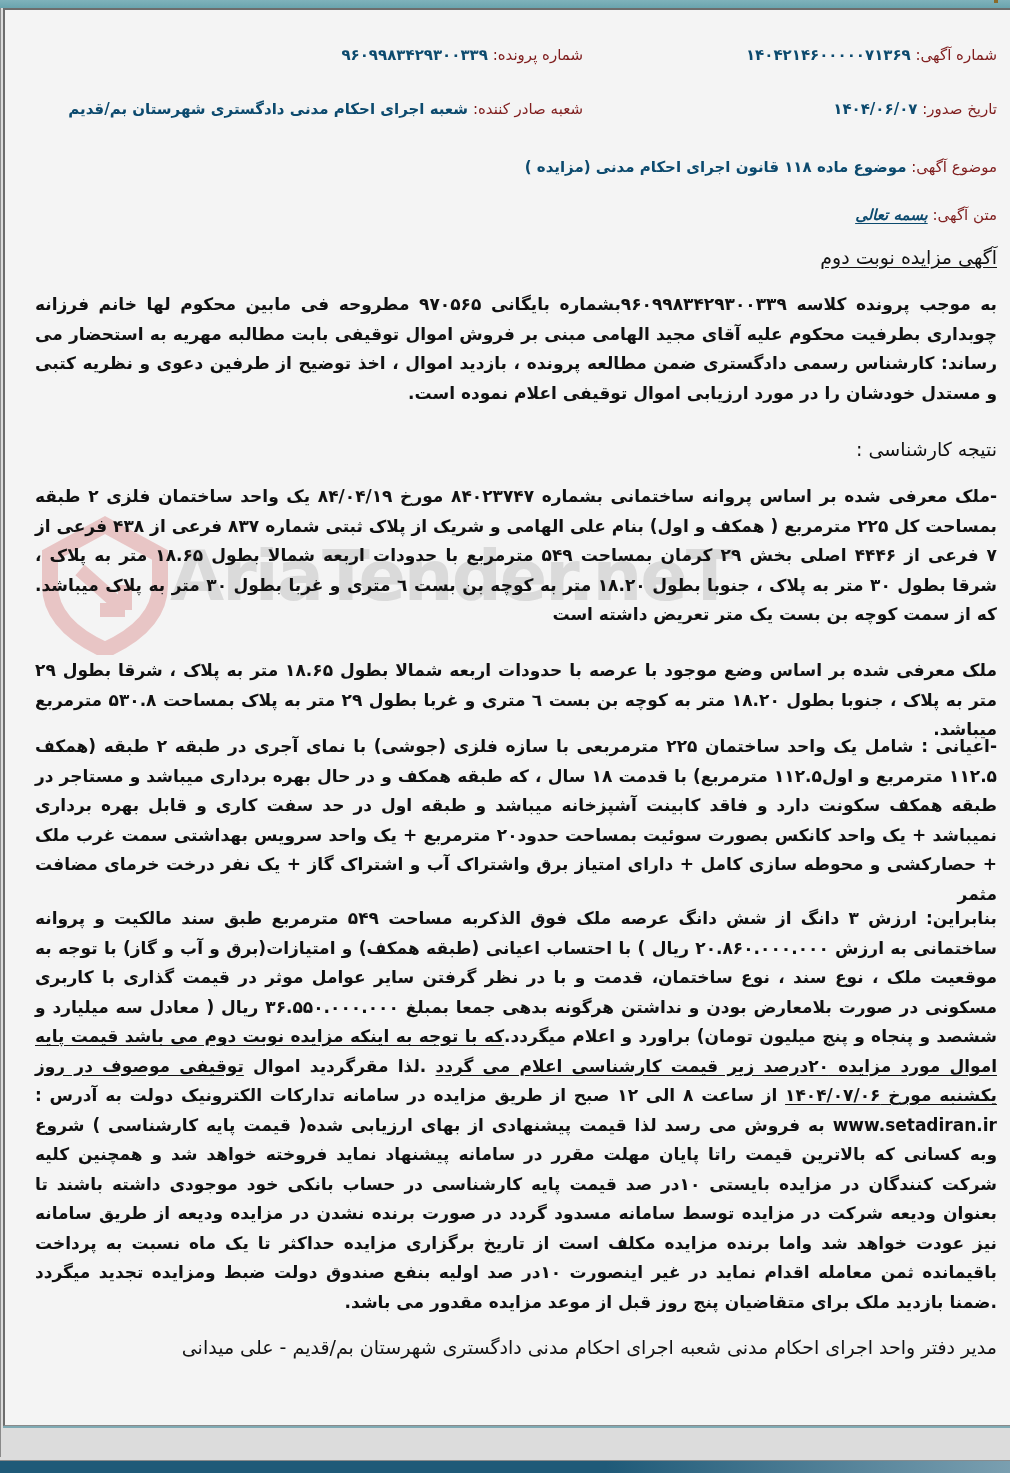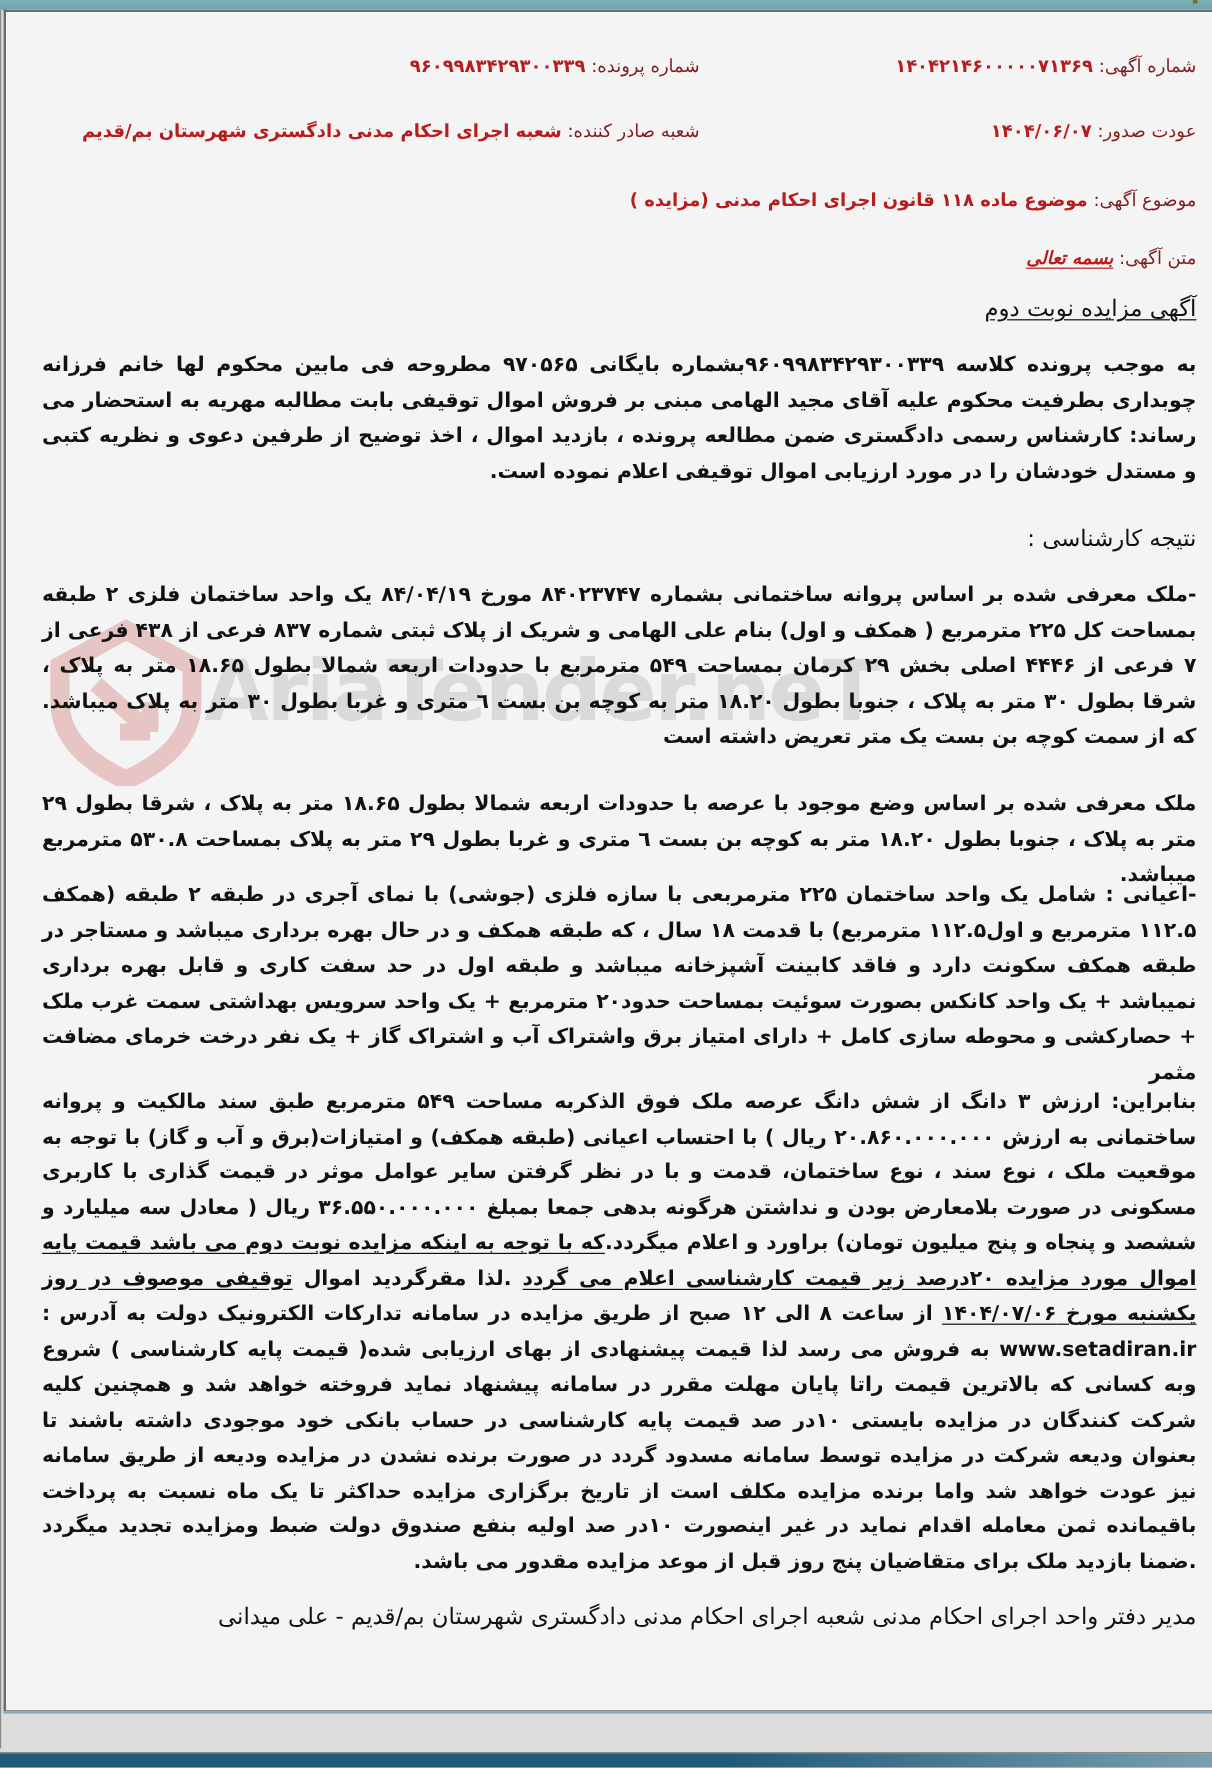--- a/index.html
+++ b/index.html
@@ -38,21 +38,21 @@
       position: absolute; left: 30px; top: 0; width: 962px;
       direction: rtl; text-align: right;
       font-family: "DejaVu Sans", sans-serif;
       color: #111;
     }
     .meta-row {
       position: absolute; height: 24px; white-space: nowrap;
       font-size: 15px;
     }
     .lbl { color: #7f1d1d; font-weight: normal; }
-    .val { color: #b91c1c; font-weight: bold; }
+    .val { color: #0c4a6e; font-weight: bold; }
     .para {
       position: absolute; left: 0; width: 962px;
       font-size: 17px; font-weight: bold; line-height: 29.5px;
       text-align: justify; text-align-last: right;
     }
     .single { position: absolute; white-space: nowrap; font-weight: normal; font-size: 19px; }
     u { text-decoration: underline; text-underline-offset: 3px; }
     .watermark {
       position: absolute; left: 35px; top: 505px; width: 520px; height: 140px;
       pointer-events: none; opacity: 0.55;
@@ -86,21 +86,21 @@
     <div class="meta-row" style="right:0; top:36px;margin-left:46px;">
       <span class="lbl">شماره آگهی:</span>
       <span class="val">۱۴۰۴۲۱۴۶۰۰۰۰۰۷۱۳۶۹</span>
     </div>
     <div class="meta-row" style="right:414px; top:36px;">
       <span class="lbl">شماره پرونده:</span>
       <span class="val">۹۶۰۹۹۸۳۴۲۹۳۰۰۳۳۹</span>
     </div>
 
     <div class="meta-row" style="right:0; top:90px;">
-      <span class="lbl">عودت صدور:</span>
+      <span class="lbl">تاریخ صدور:</span>
       <span class="val">۱۴۰۴/۰۶/۰۷</span>
     </div>
     <div class="meta-row" style="right:414px; top:90px;">
       <span class="lbl">شعبه صادر کننده:</span>
       <span class="val">شعبه اجرای احکام مدنی دادگستری شهرستان بم/قدیم</span>
     </div>
 
     <div class="meta-row" style="right:0; top:148px;">
       <span class="lbl">موضوع آگهی:</span>
       <span class="val">موضوع ماده ۱۱۸ قانون اجرای احکام مدنی (مزایده )</span>

